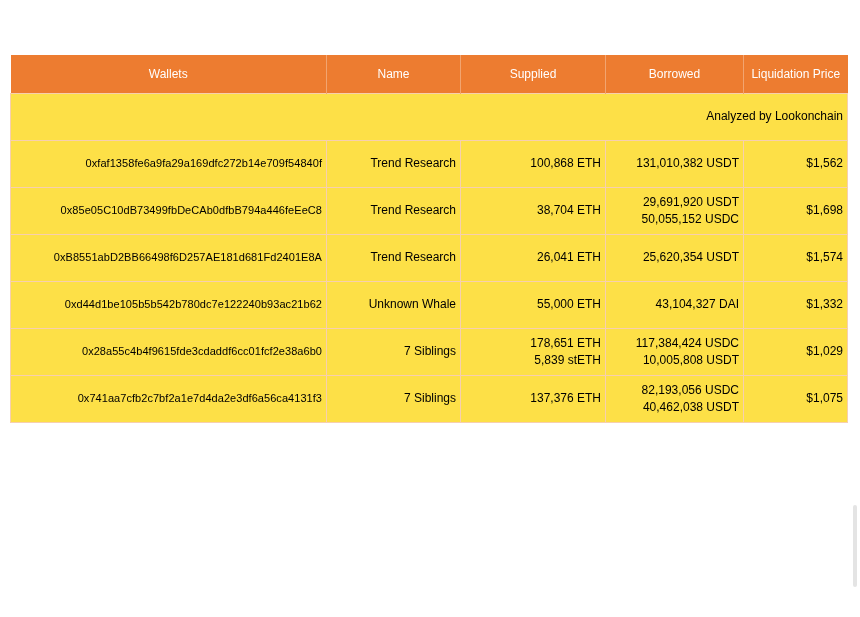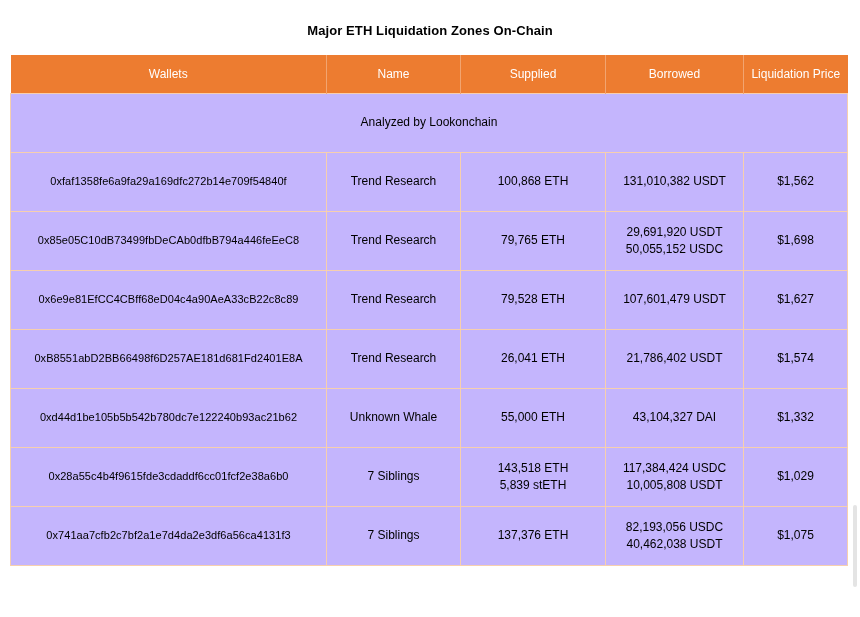--- a/index.html
+++ b/index.html
@@ -54,25 +54,25 @@
   tr.banner-row td {
     background: var(--banner-bg, #FBE2D0);
     height: 41px;
     text-align: center;
     vertical-align: middle;
     font-size: 12px;
     color: #000000;
     border: 1px solid var(--banner-bg, #FBE2D0);
   }
   tbody.data-body td {
-    background: #c4b5fd;
+    background: #fde047;
     border: 1px solid var(--grid-border, #F7CFAE);
     height: 42px;
-    padding: 8px 4px;
-    text-align: center;
+    padding: 2px 4px;
+    text-align: right;
     vertical-align: middle;
     font-size: 12px;
     color: #000000;
     white-space: pre-line;
     line-height: 1.45;
     overflow: hidden;
   }
   tbody.data-body td.cell-wallet {
     font-size: 11px;
     letter-spacing: 0.05px;
@@ -85,21 +85,20 @@
     height: 82px;
     border-radius: 2px;
     background: #e4e4e4;
   }
 </style>
 </head>
 <body>
 
 <div class="page">
 
-  <h1 class="title">Major ETH Liquidation Zones On-Chain</h1>
 
   <table class="liq-table">
     <colgroup>
       <col style="width:316px">
       <col style="width:134px">
       <col style="width:145px">
       <col style="width:138px">
       <col style="width:104px">
     </colgroup>
     <thead>
@@ -118,50 +117,43 @@
       <tr>
         <td class="cell-wallet">0xfaf1358fe6a9fa29a169dfc272b14e709f54840f</td>
         <td>Trend Research</td>
         <td>100,868 ETH</td>
         <td>131,010,382 USDT</td>
         <td>$1,562</td>
       </tr>
       <tr>
         <td class="cell-wallet">0x85e05C10dB73499fbDeCAb0dfbB794a446feEeC8</td>
         <td>Trend Research</td>
-        <td>79,765 ETH</td>
+        <td>38,704 ETH</td>
         <td>29,691,920 USDT
 50,055,152 USDC</td>
         <td>$1,698</td>
       </tr>
       <tr>
-        <td class="cell-wallet">0x6e9e81EfCC4CBff68eD04c4a90AeA33cB22c8c89</td>
-        <td>Trend Research</td>
-        <td>79,528 ETH</td>
-        <td>107,601,479 USDT</td>
-        <td>$1,627</td>
-      </tr>
-      <tr>
         <td class="cell-wallet">0xB8551abD2BB66498f6D257AE181d681Fd2401E8A</td>
         <td>Trend Research</td>
         <td>26,041 ETH</td>
-        <td>21,786,402 USDT</td>
+        <td>25,620,354 USDT</td>
         <td>$1,574</td>
       </tr>
       <tr>
         <td class="cell-wallet">0xd44d1be105b5b542b780dc7e122240b93ac21b62</td>
         <td>Unknown Whale</td>
         <td>55,000 ETH</td>
         <td>43,104,327 DAI</td>
         <td>$1,332</td>
       </tr>
       <tr>
         <td class="cell-wallet">0x28a55c4b4f9615fde3cdaddf6cc01fcf2e38a6b0</td>
         <td>7 Siblings</td>
-        <td>143,518 ETH
+        <td>178,651 ETH
 5,839 stETH</td>
         <td>117,384,424 USDC
 10,005,808 USDT</td>
         <td>$1,029</td>
       </tr>
       <tr>
         <td class="cell-wallet">0x741aa7cfb2c7bf2a1e7d4da2e3df6a56ca4131f3</td>
         <td>7 Siblings</td>
         <td>137,376 ETH</td>
         <td>82,193,056 USDC

